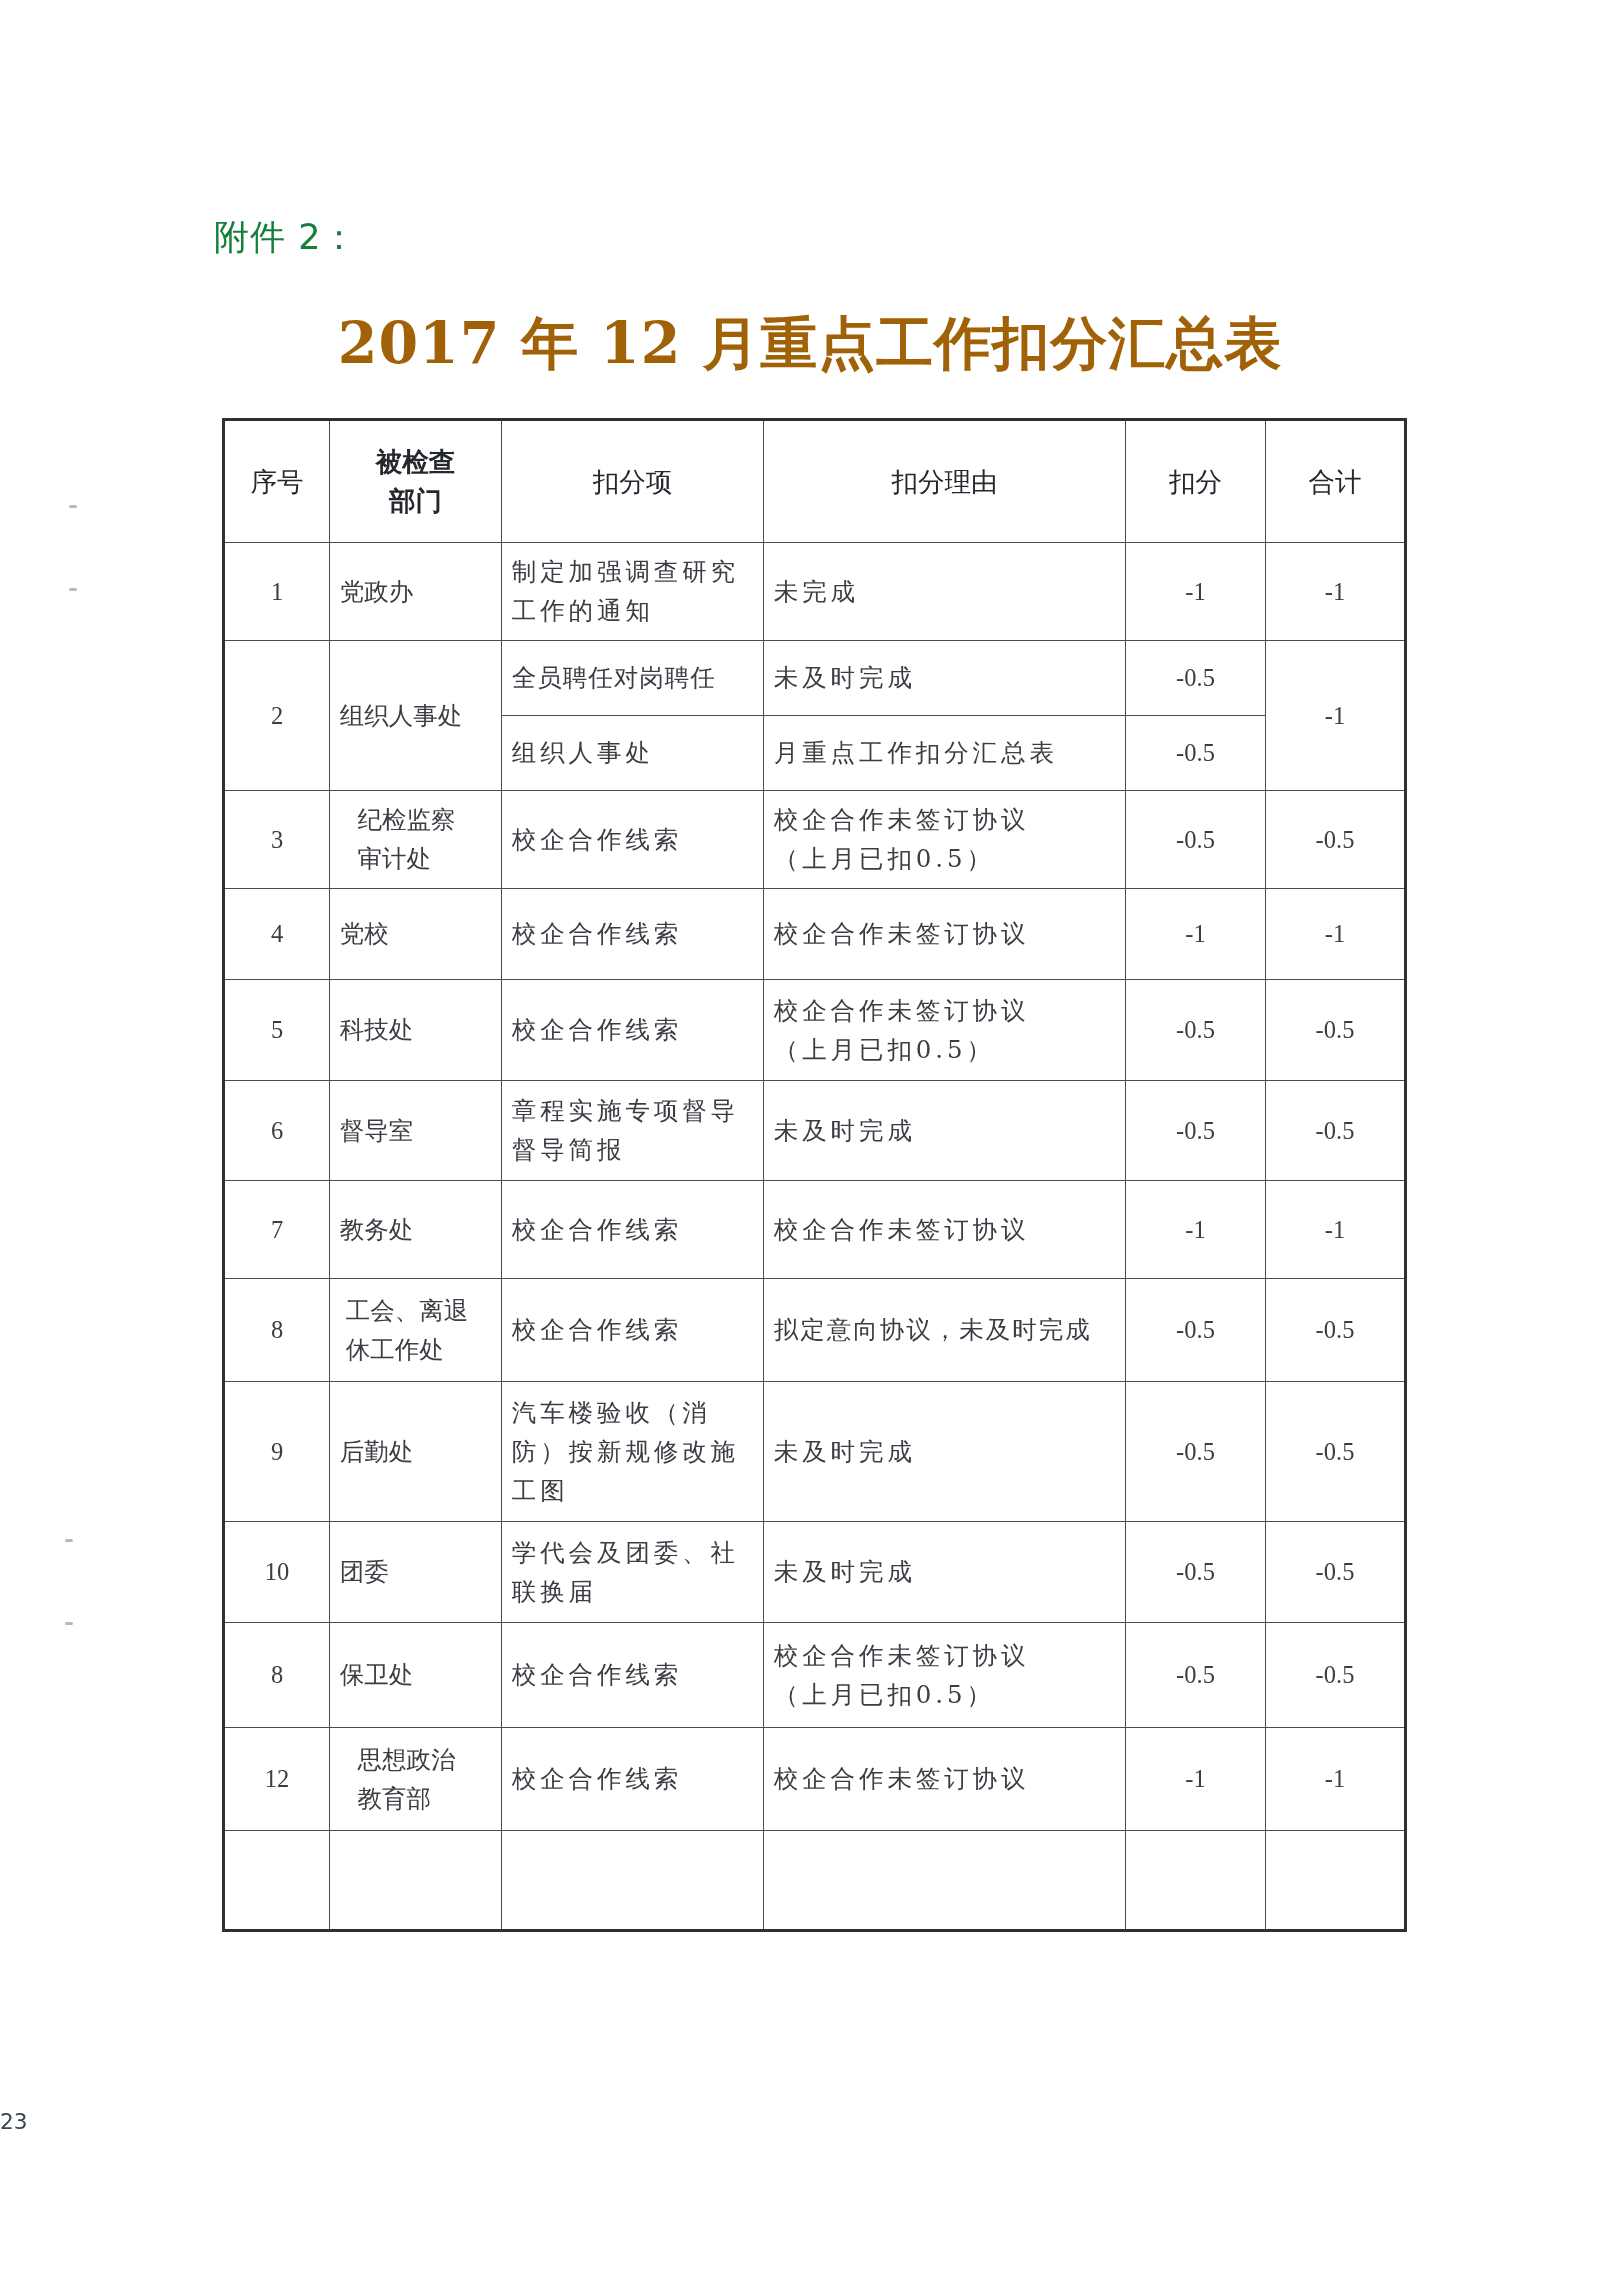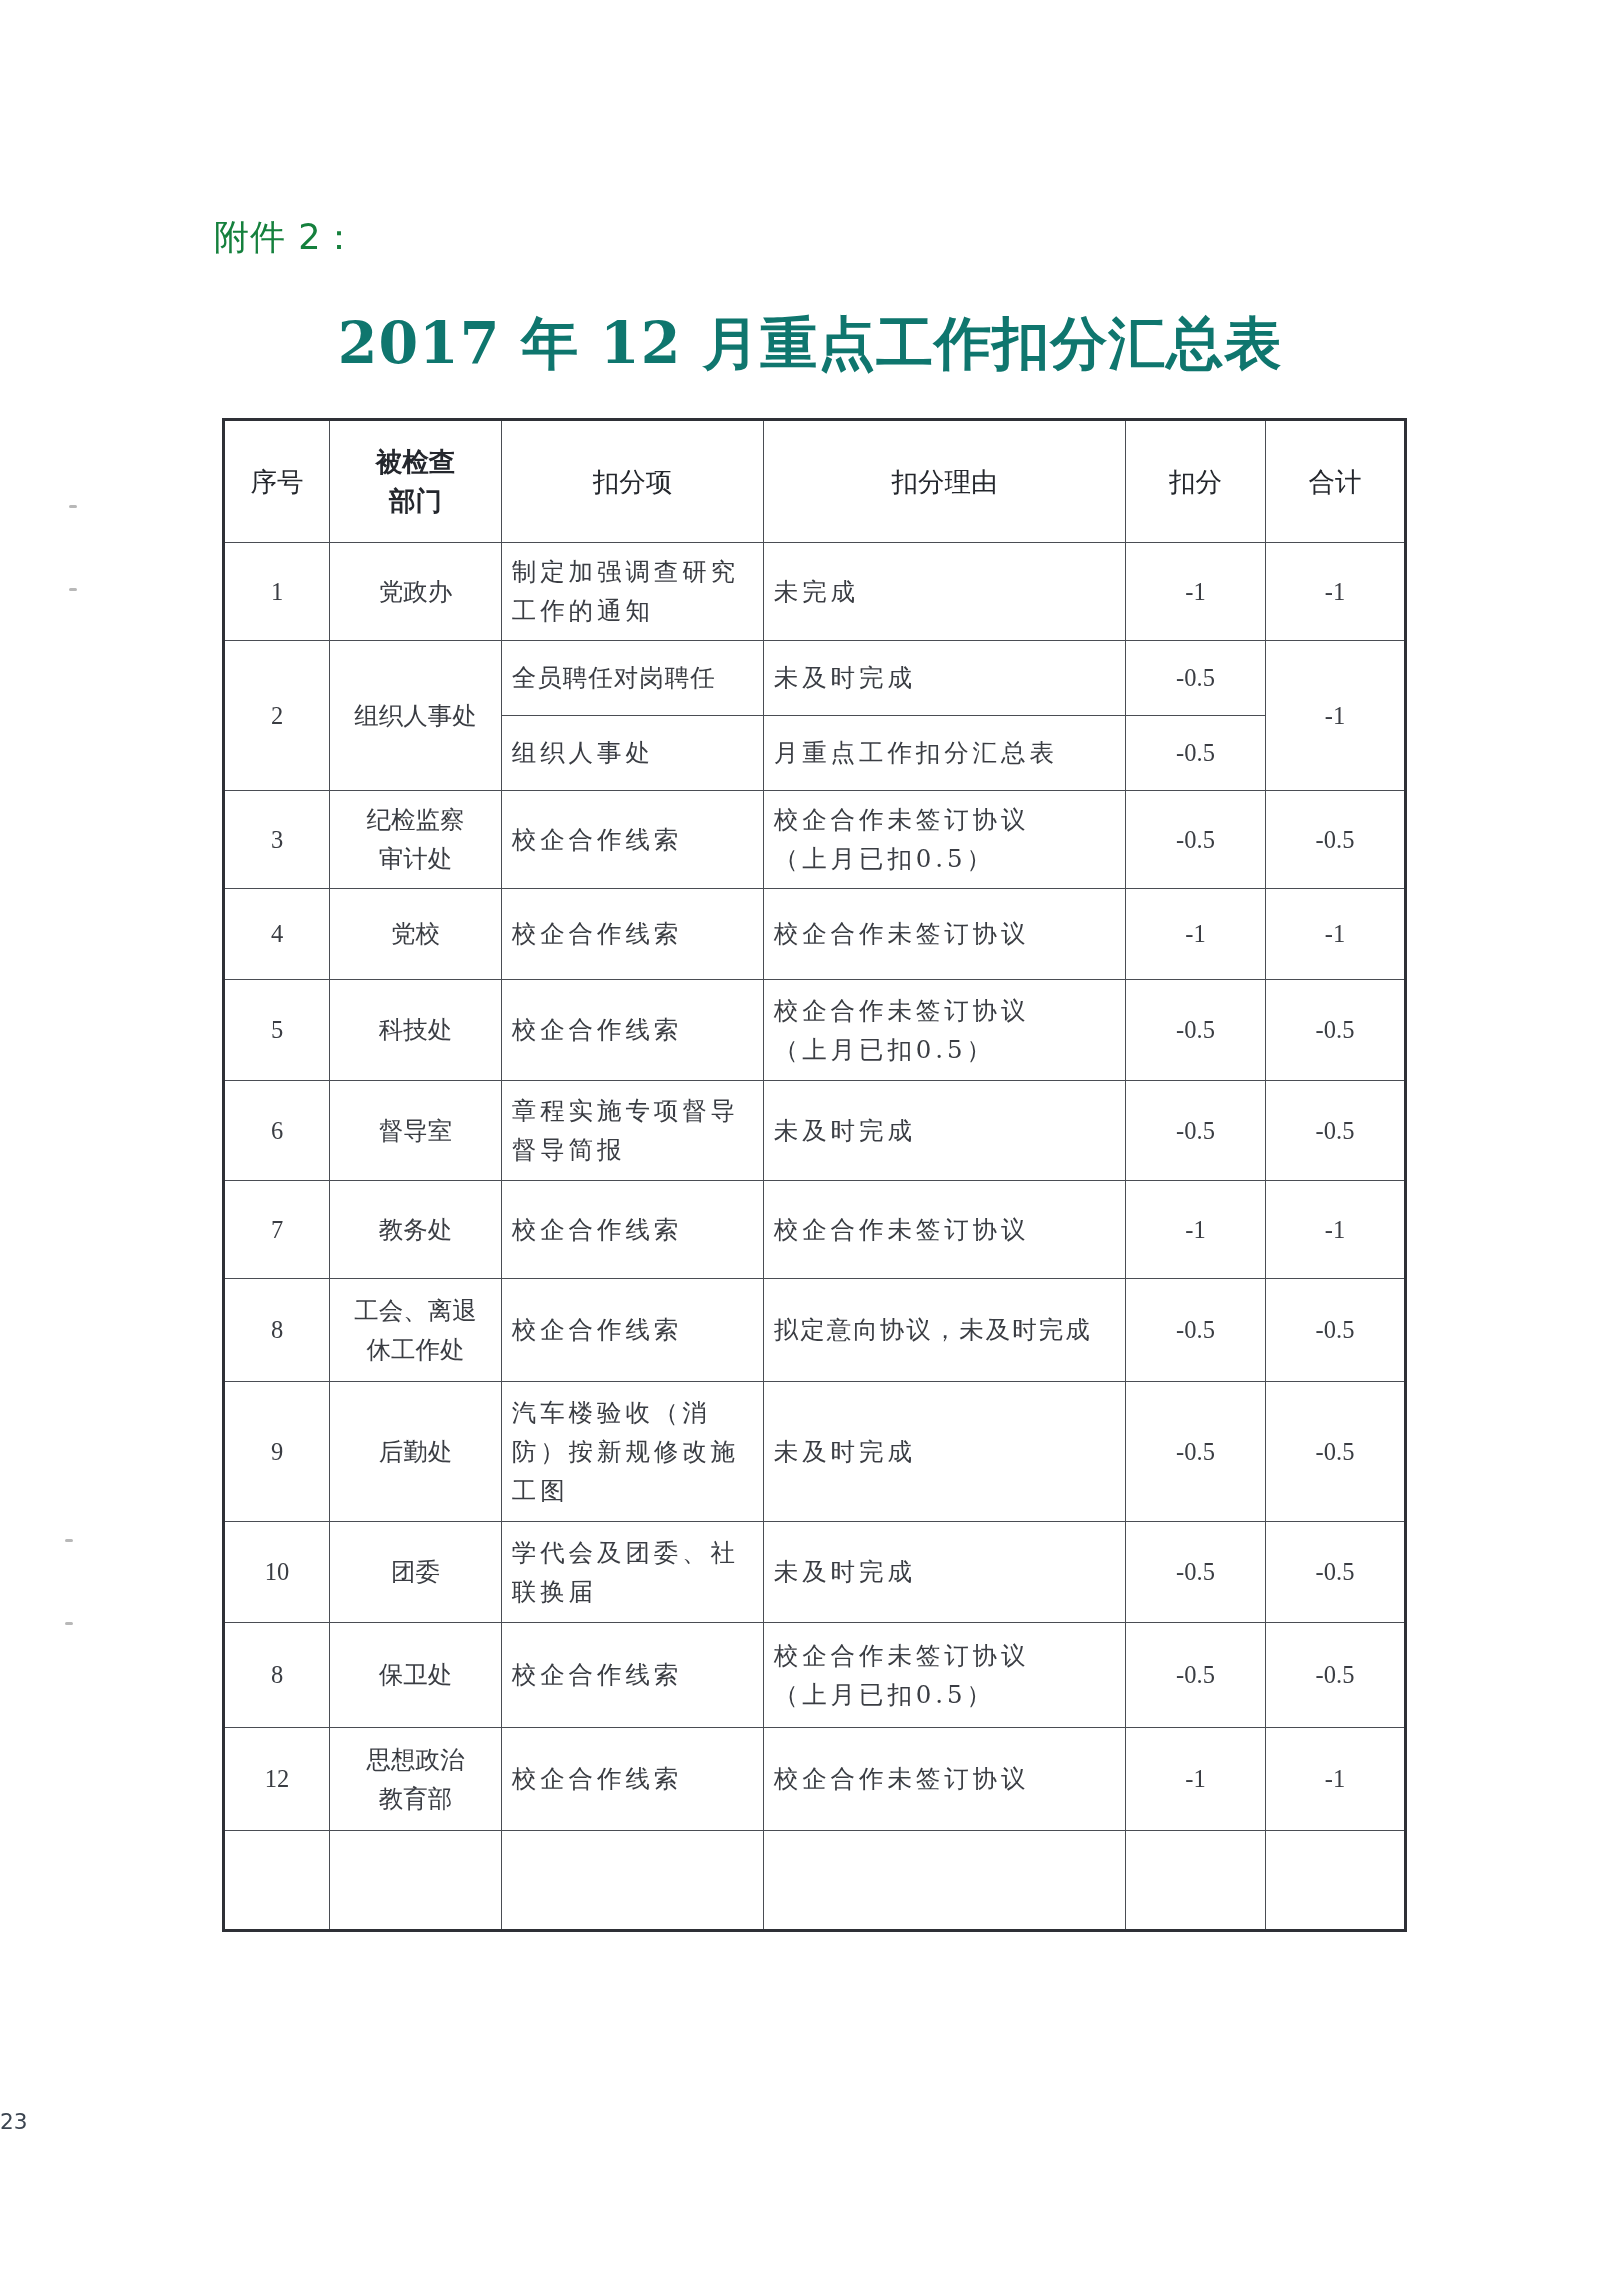--- a/index.html
+++ b/index.html
@@ -2,29 +2,29 @@
 <html><head>
   <meta charset="utf-8">
   <style>
     html, body { margin: 0; padding: 0; background: #ffffff; }
     body { width: 1620px; height: 2292px; position: relative; overflow: hidden;
            font-family: "DejaVu Serif", "Liberation Serif", serif; color: #2a2d33; }
     .mark { position: absolute; width: 7.8px; height: 2.9px; background: #b8b8b8; border-radius: 2px; }
     .attach { position: absolute; left: 214px; top: 214px; font-family: "DejaVu Sans", sans-serif;
               font-size: 35px; color: #15803d; letter-spacing: 1px; }
     .title { position: absolute; left: 0; width: 1620px; top: 306px; text-align: center;
-             font-family: "DejaVu Serif", serif; font-weight: bold; font-size: 57px; color: #0f766e;
+             font-family: "DejaVu Serif", serif; font-weight: bold; font-size: 57px; color: #a16207;
              letter-spacing: 1px; }
     table.sheet { position: absolute; left: 222px; top: 418px; width: 1181px;
                   border-collapse: collapse; border: 3.9px solid #2e3036; table-layout: fixed; }
     table.sheet td, table.sheet th { border: 1.5px solid #4a4d53; padding: 3.9px 9.8px;
                   font-size: 24.5px; line-height: 39px; color: #3a3d43; font-weight: normal; }
     table.sheet th { font-family: "DejaVu Sans", sans-serif; font-size: 26.5px; color: #24272d;
                   text-align: center; height: 113px; }
-    td.c { text-align: center; }
+    td.c { }
     td.l { text-align: left; letter-spacing: 3.9px; }
     td.num { text-align: center; font-family: "Liberation Serif", serif; font-size: 26.5px; }
     .page-no { position: absolute; left: 0; width: 1620px; top: 2109px; 
                font-family: "DejaVu Sans", sans-serif; font-size: 21.6px; color: #3b4450; }
   </style>
 </head>
 <body>
 
 <div class="mark" style="left:69px;top:505px;"></div>
 <div class="mark" style="left:69px;top:588px;"></div>

